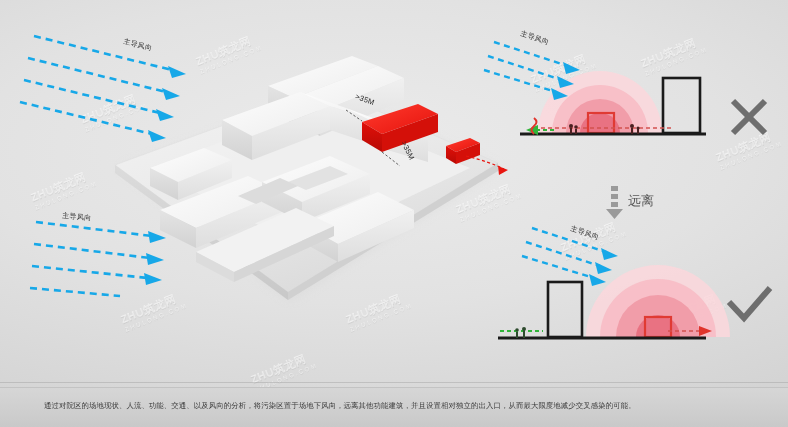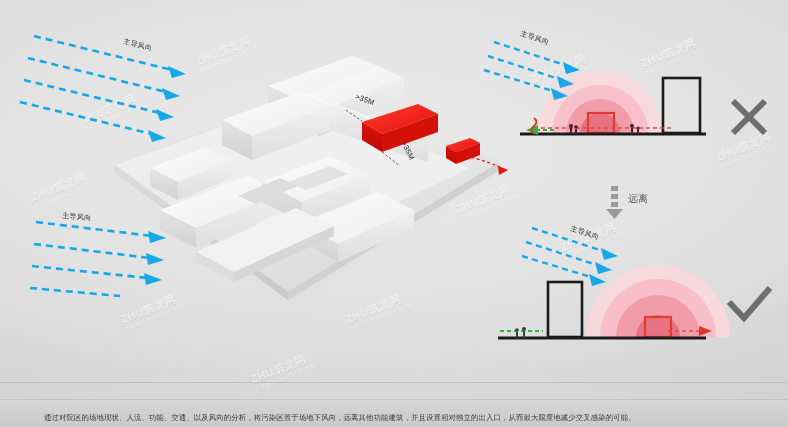--- a/index.html
+++ b/index.html
@@ -10,21 +10,21 @@
     position:relative;
   }
   #stage {
     position:absolute; left:0; top:0; width:788px; height:427px;
     background:
       radial-gradient(ellipse 120% 90% at 45% 35%, #ebebeb 0%, #e2e2e2 40%, #d4d4d4 75%, #cccccc 100%);
     overflow:hidden;
   }
   
   #caption-band {
-    position:absolute; left:0; bottom:0; width:788px; height:28px;
+    position:absolute; left:0; bottom:0; width:788px; height:40px;
     background:linear-gradient(180deg,#d6d6d6 0%,#cfcfcf 55%,#c9c9c9 100%);
     border-top:1px solid #c3c3c3;
   }
   #caption-text {
     position:absolute; left:44px; top:12px; width:710px;
     font-size:7.4px; line-height:12px; color:#3a3a3a;
     letter-spacing:.1px; white-space:nowrap;
   }
   .divider-line {
     position:absolute; left:0; bottom:44px; width:788px; height:1px;
@@ -43,21 +43,21 @@
   svg.layer { position:absolute; left:0; top:0; width:788px; height:427px; overflow:visible; }
   
   .cn-label {
     position:absolute; font-size:7px; color:#2f2f2f; white-space:nowrap;
     letter-spacing:.4px;
   }
   .dim-label {
     position:absolute; font-size:7.5px; color:#2b2b2b; white-space:nowrap;
     font-family:"Liberation Sans", sans-serif; letter-spacing:.2px;
   }
-  .away-label { position:absolute; font-size:10px; color:#585858; white-space:nowrap; }
+  .away-label { position:absolute; font-size:13px; color:#585858; white-space:nowrap; }
 </style>
 </head>
 <body>
 
 <div id="stage">
 
   <div>
     <div class="wm" style="left:30px; top:178px;"><span>ZHU筑龙网</span><span class="sub">ZHULONG.COM</span></div>
     <div class="wm" style="left:120px; top:300px;"><span>ZHU筑龙网</span><span class="sub">ZHULONG.COM</span></div>
     <div class="wm" style="left:195px; top:42px;"><span>ZHU筑龙网</span><span class="sub">ZHULONG.COM</span></div>

